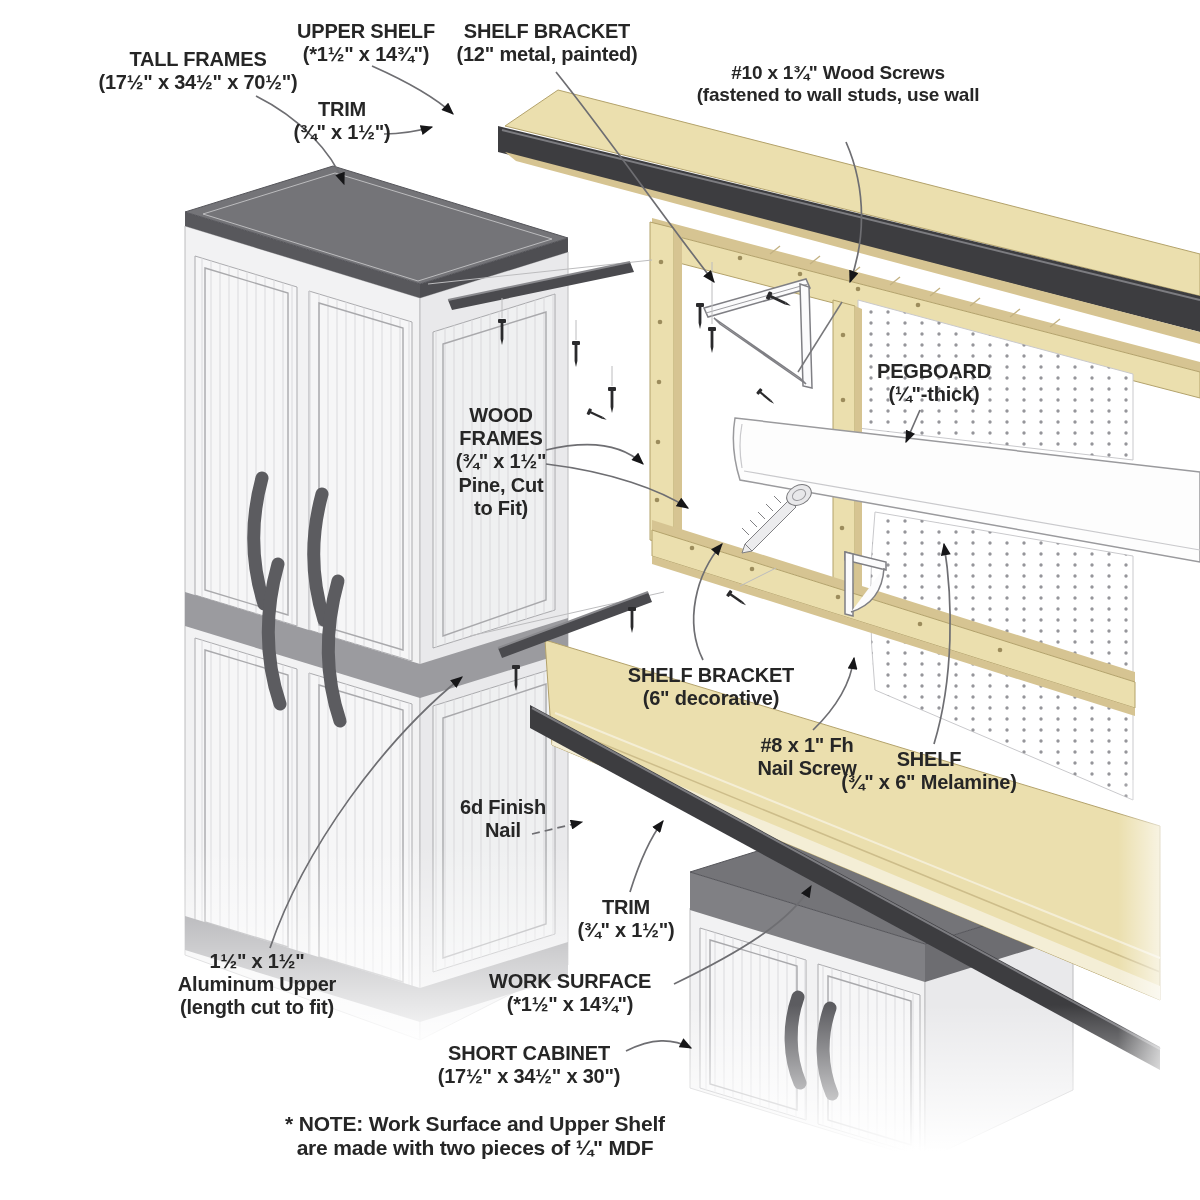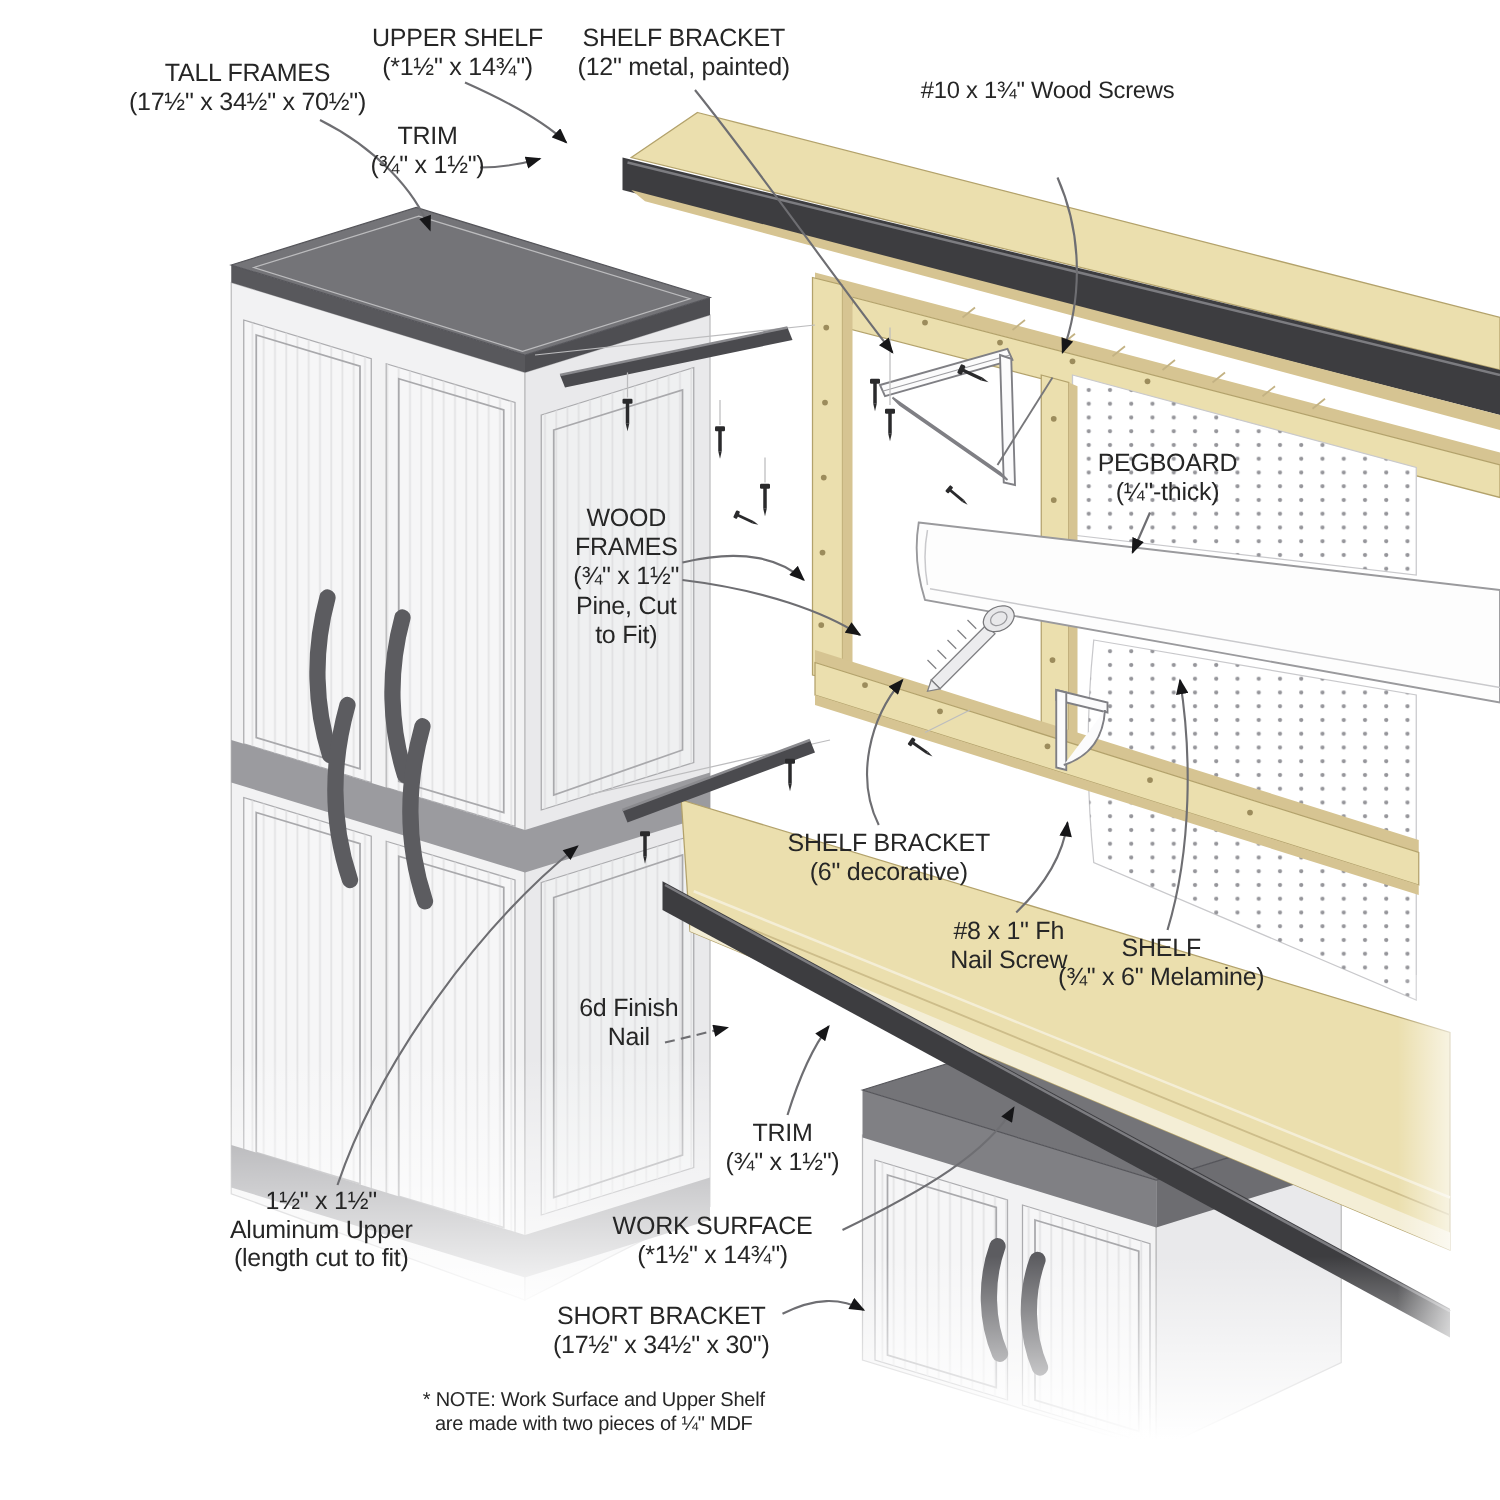--- a/index.html
+++ b/index.html
@@ -1,25 +1,25 @@
 <!DOCTYPE html>
 <html style="--c-tan: #ebdfae; --c-tan-shade: #d6c492; --c-tan-edge: #b3a26b; --c-trim: #3d3d40; --c-cabinet-top: #747478; --c-cabinet-body: #f2f2f3; --c-cabinet-side: #e9e9eb; --c-band: #9b9b9f; --c-handle: #5c5c60; --c-metal-dark: #4a4a4e; --c-outline: #6e6e72; --c-white-shelf: #fdfdfd; --c-label: #262626;"><head>
 <meta charset="utf-8">
 <title>Diagram</title>
 <style>
   html,body{margin:0;padding:0;background:#fff;}
   .stage{position:relative;width:1200px;height:1200px;background:#fff;overflow:hidden;
          font-family:"Liberation Sans",sans-serif;}
   .scene{position:absolute;left:0;top:0;z-index:1;}
   .lbl{position:absolute;z-index:2;transform:translateX(-50%);text-align:center;
-       font-weight:400;font-size:20px;line-height:1.16;color:var(--c-label,#262626);
+       font-weight:700;font-size:20px;line-height:1.16;color:var(--c-label,#262626);
        white-space:nowrap;letter-spacing:-0.2px;}
   .lbl span{display:block;}
   .lbl.small{font-size:19px;}
-  .lbl.note{font-size:16px;}
+  .lbl.note{font-size:21px;}
   
   .f-tan{fill:var(--c-tan);}        .f-tanshade{fill:var(--c-tan-shade);}
   .s-tanedge{stroke:var(--c-tan-edge);stroke-width:1;}
   .f-trim{fill:var(--c-trim);}      .f-top{fill:var(--c-cabinet-top);}
   .f-body{fill:var(--c-cabinet-body);} .f-side{fill:var(--c-cabinet-side);}
   .f-band{fill:var(--c-band);}      .f-metal{fill:var(--c-metal-dark);}
   .f-white{fill:var(--c-white-shelf);}
   .handle{stroke:var(--c-handle);stroke-width:13;fill:none;stroke-linecap:round;}
   .leader{stroke:var(--c-outline);stroke-width:1.7;fill:none;}
   .thin{stroke:#bcbcbe;stroke-width:1;fill:none;}
@@ -286,20 +286,21 @@
 <div class="lbl" style="left:366px;top:20px">
   <span>UPPER SHELF</span>
       <span>(*1½" x 14¾")</span>
 </div>
 <div class="lbl" style="left:547px;top:20px">
   <span>SHELF BRACKET</span>
       <span>(12" metal, painted)</span>
 </div>
 <div class="lbl small" style="left:838px;top:62px">
   <span>#10 x 1¾" Wood Screws</span>
+      <span>(fastened to wall studs, use wall</span>
 </div>
 <div class="lbl" style="left:342px;top:98px">
   <span>TRIM</span>
       <span>(¾" x 1½")</span>
 </div>
 <div class="lbl" style="left:501px;top:404px">
   <span>WOOD</span>
       <span>FRAMES</span>
       <span>(¾" x 1½"</span>
       <span>Pine, Cut</span>
@@ -327,21 +328,21 @@
 </div>
 <div class="lbl" style="left:626px;top:896px">
   <span>TRIM</span>
       <span>(¾" x 1½")</span>
 </div>
 <div class="lbl" style="left:570px;top:970px">
   <span>WORK SURFACE</span>
       <span>(*1½" x 14¾")</span>
 </div>
 <div class="lbl" style="left:529px;top:1042px">
-  <span>SHORT BRACKET</span>
+  <span>SHORT CABINET</span>
       <span>(17½" x 34½" x 30")</span>
 </div>
 <div class="lbl" style="left:257px;top:950px">
   <span>1½" x 1½"</span>
       <span>Aluminum Upper</span>
       <span>(length cut to fit)</span>
 </div>
 <div class="lbl note" style="left:475px;top:1112px">
   <span>* NOTE: Work Surface and Upper Shelf</span>
       <span>are made with two pieces of ¼" MDF</span>

